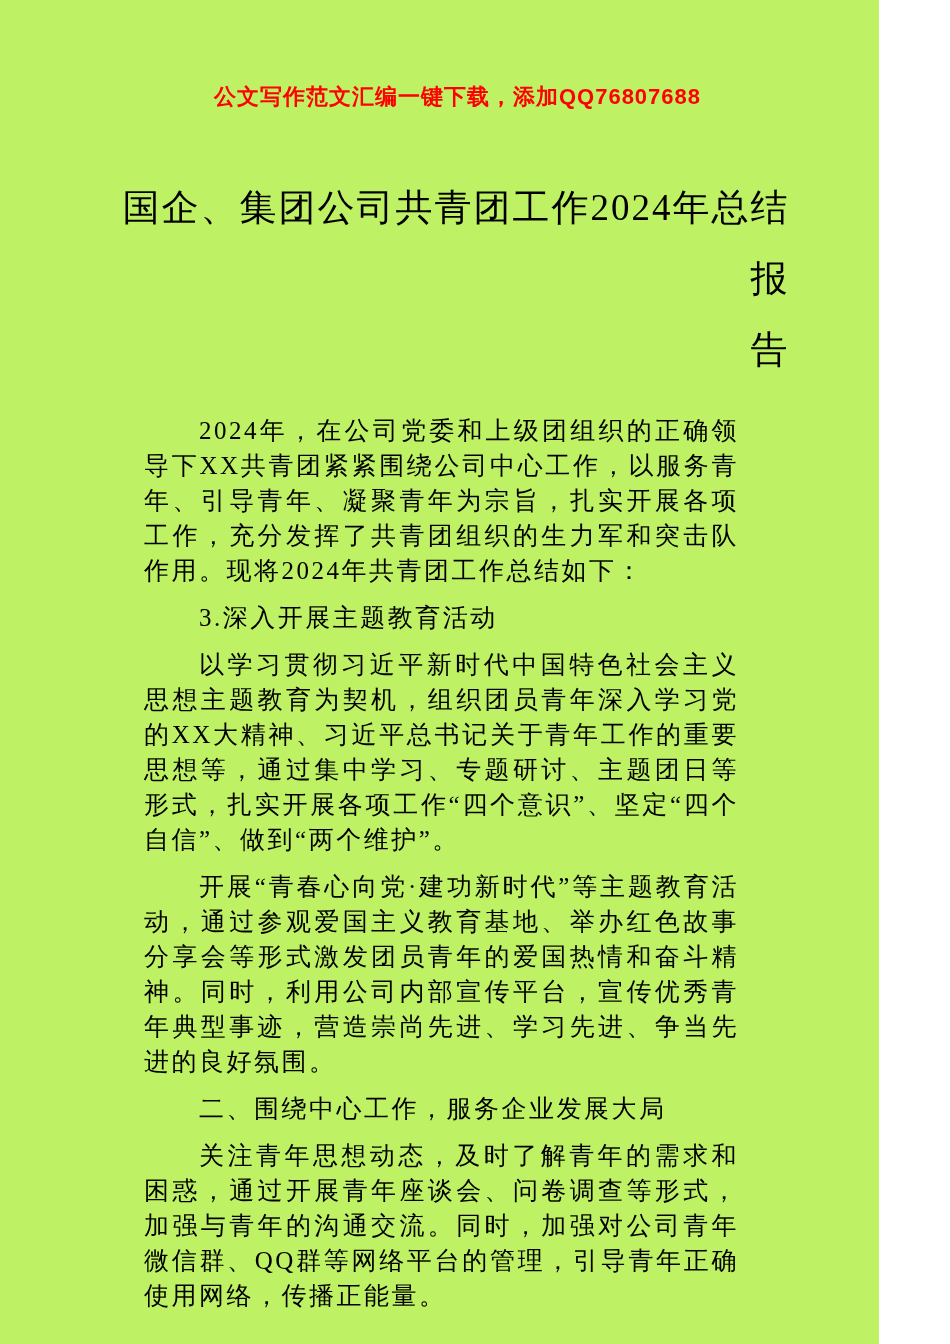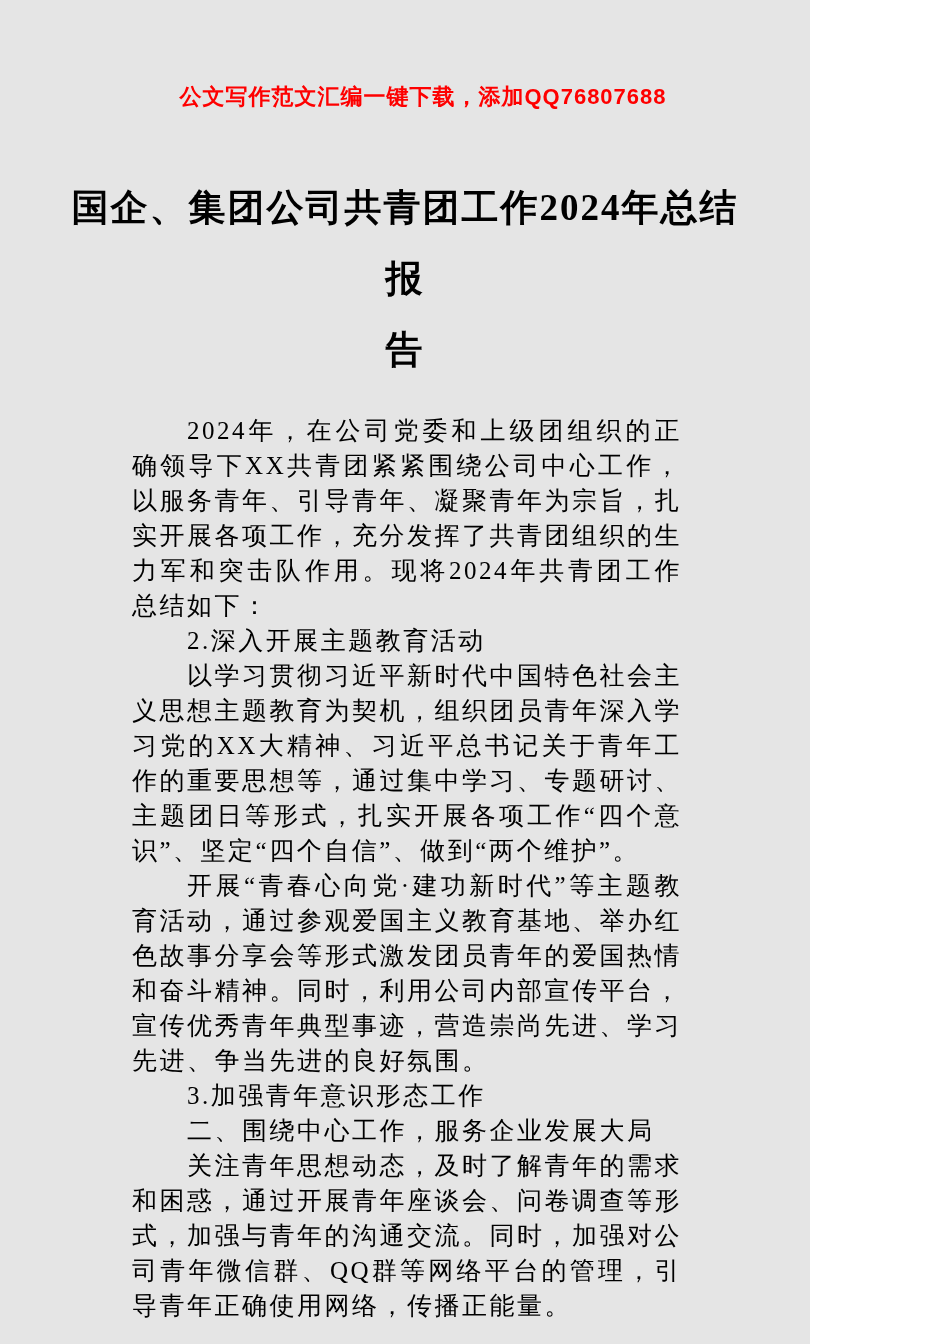--- a/index.html
+++ b/index.html
@@ -8,77 +8,76 @@
     background: #ffffff;
   }
   body {
     width: 950px;
     height: 1344px;
     overflow: hidden;
     font-family: "Liberation Serif", "DejaVu Serif", serif;
     color: #000000;
   }
   .page {
-    width: 810px;
+    width: 879px;
     height: 1344px;
-    background: #e5e5e5;
+    background: #bef264;
     box-sizing: border-box;
   }
   .promo {
     margin: 0;
     padding-top: 84px;
     padding-left: 36px;
     text-align: center;
     font-family: "Liberation Sans", "DejaVu Sans", sans-serif;
     font-weight: bold;
     font-size: 22px;
     line-height: 26px;
     letter-spacing: 1px;
     color: #fe0000;
   }
   .title {
     margin: 62px auto 0 auto;
     width: 700px;
-    text-align: center;
+    text-align: right;
     font-size: 37px;
-    font-weight: bold;
+    font-weight: normal;
     line-height: 71px;
     letter-spacing: 2px;
     color: #000000;
   }
   .title-line { display: block; }
   .content {
     margin: 28px 128px 0 132px;
     font-size: 25px;
     line-height: 35px;
     letter-spacing: 2.5px;
     text-align: justify;
     text-justify: inter-ideograph;
   }
   .para {
-    margin: 0;
+    margin: 12px;
     padding: 0;
     text-indent: 55px;
   }
 </style>
 </head>
 <body>
 
 <div class="page">
 
   <div class="promo">公文写作范文汇编一键下载，添加QQ76807688</div>
 
   <h1 class="title">
     <span class="title-line">国企、集团公司共青团工作2024年总结报</span>
     <span class="title-line">告</span>
   </h1>
 
   <div class="content">
     <p class="para">2024年，在公司党委和上级团组织的正确领导下XX共青团紧紧围绕公司中心工作，以服务青年、引导青年、凝聚青年为宗旨，扎实开展各项工作，充分发挥了共青团组织的生力军和突击队作用。现将2024年共青团工作总结如下：</p>
-    <p class="para">2.深入开展主题教育活动</p>
+    <p class="para">3.深入开展主题教育活动</p>
     <p class="para">以学习贯彻习近平新时代中国特色社会主义思想主题教育为契机，组织团员青年深入学习党的XX大精神、习近平总书记关于青年工作的重要思想等，通过集中学习、专题研讨、主题团日等形式，扎实开展各项工作“四个意识”、坚定“四个自信”、做到“两个维护”。</p>
     <p class="para">开展“青春心向党·建功新时代”等主题教育活动，通过参观爱国主义教育基地、举办红色故事分享会等形式激发团员青年的爱国热情和奋斗精神。同时，利用公司内部宣传平台，宣传优秀青年典型事迹，营造崇尚先进、学习先进、争当先进的良好氛围。</p>
-    <p class="para">3.加强青年意识形态工作</p>
     <p class="para">二、围绕中心工作，服务企业发展大局</p>
     <p class="para">关注青年思想动态，及时了解青年的需求和困惑，通过开展青年座谈会、问卷调查等形式，加强与青年的沟通交流。同时，加强对公司青年微信群、QQ群等网络平台的管理，引导青年正确使用网络，传播正能量。</p>
   </div>
 
 </div>
 
 </body></html>

